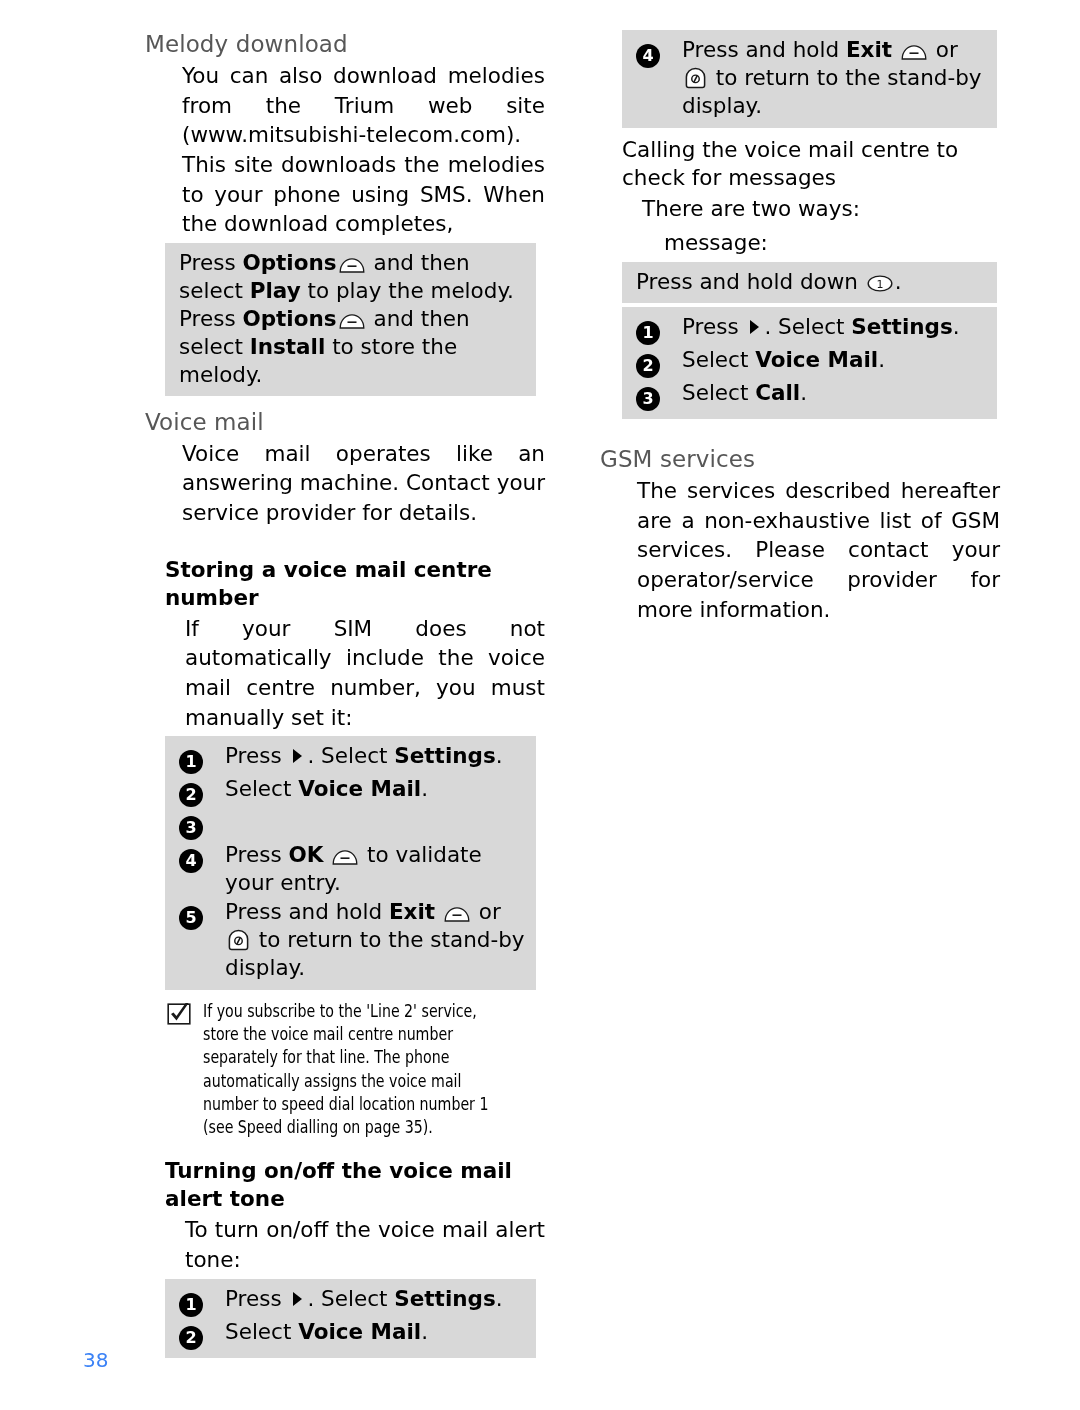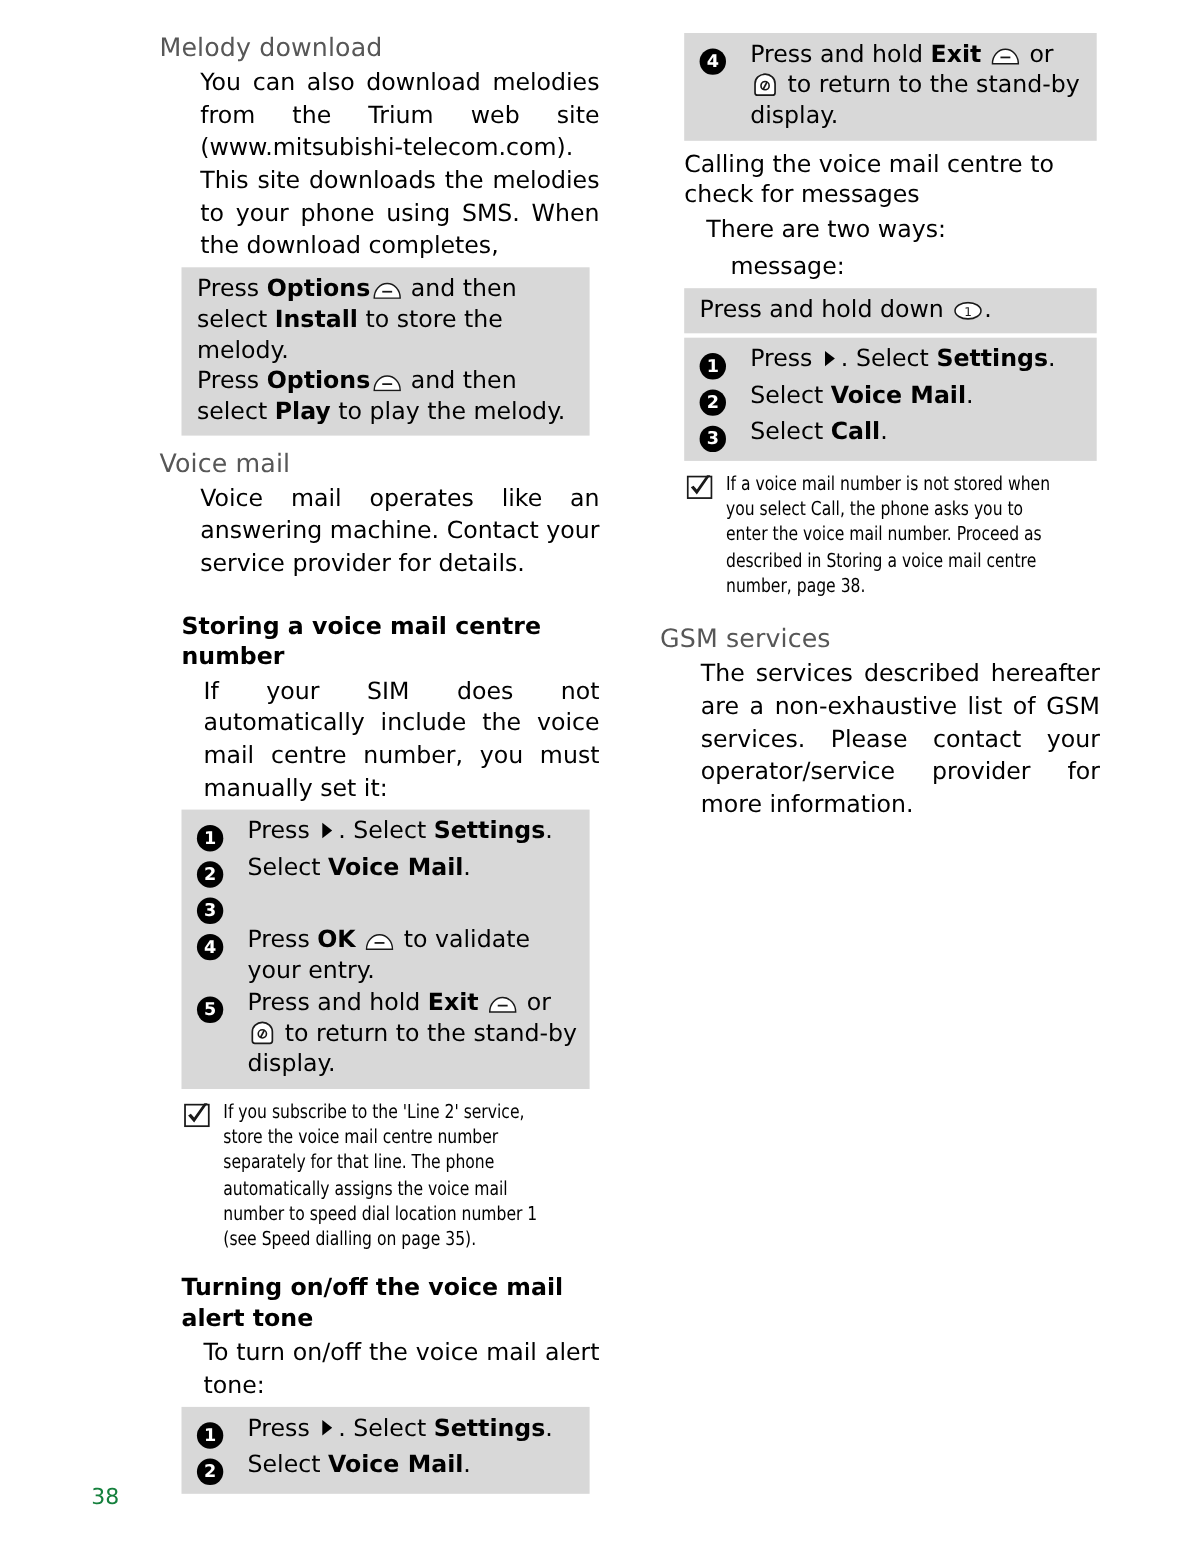--- a/index.html
+++ b/index.html
@@ -181,46 +181,46 @@
   }
 
   b, .b { font-weight: 700; }
 
   
   .page-num {
     position: absolute;
     left: 83px;
     top: 1348px;
     font-size: 20px;
-    color: #15803d;
+    color: #3b82f6;
   }
 </style>
 </head>
 <body>
 
 <div class="page">
 
   <div class="col col-left">
 
     <div class="h-section">Melody download</div>
 
     <div class="para ind1">You can also download melodies from the Trium web site (www.mitsubishi-telecom.com). This site downloads the melodies to your phone using SMS. When the download completes,</div>
 
     <div class="grey-box">
+      <div>
+        <span>Press </span><b>Options</b><span class="ico softkey"><svg viewBox="0 0 26 16" width="26" height="16">
+              <path d="M1.2 15 A11.8 13.2 0 0 1 24.8 15 Z" fill="#ffffff" stroke="#1a1a1a" stroke-width="1.3"></path>
+              <rect x="8.5" y="8.4" width="9" height="1.6" fill="#1a1a1a"></rect>
+            </svg></span><span> and then select </span><b>Play</b><span> to play the melody.</span>
+      </div>
       <div>
         <span>Press </span><b>Options</b><span class="ico softkey"><svg viewBox="0 0 26 16" width="26" height="16">
               <path d="M1.2 15 A11.8 13.2 0 0 1 24.8 15 Z" fill="#ffffff" stroke="#1a1a1a" stroke-width="1.3"></path>
               <rect x="8.5" y="8.4" width="9" height="1.6" fill="#1a1a1a"></rect>
             </svg></span><span> and then select </span><b>Install</b><span> to store the melody.</span>
-      </div>
-      <div>
-        <span>Press </span><b>Options</b><span class="ico softkey"><svg viewBox="0 0 26 16" width="26" height="16">
-              <path d="M1.2 15 A11.8 13.2 0 0 1 24.8 15 Z" fill="#ffffff" stroke="#1a1a1a" stroke-width="1.3"></path>
-              <rect x="8.5" y="8.4" width="9" height="1.6" fill="#1a1a1a"></rect>
-            </svg></span><span> and then select </span><b>Play</b><span> to play the melody.</span>
       </div>
     </div>
 
     <div style="height:8px"></div>
 
     <div class="h-section">Voice mail</div>
 
     <div class="para ind1">Voice mail operates like an answering machine. Contact your service provider for details.</div>
 
     <div class="gap-s"></div>
@@ -354,29 +354,20 @@
 
         <div class="step">
           <span class="step-num"><span class="numcircle">3</span></span>
           <span class="step-txt">Select <b>Call</b>.</span>
         </div>
 
       </div>
     </div>
 
 
-    <div class="note">
-      <span class="note-icon">
-        <svg class="checkbox-ico" viewBox="0 0 24 22" width="24" height="22">
-          <rect x="1.2" y="1.2" width="21.6" height="19.6" fill="#ffffff" stroke="#1a1a1a" stroke-width="1.6"></rect>
-          <path d="M4 11 L9.5 17.5 L22 -0.5 L19 -0.5 L9.5 13 L6.5 9.5 Z" fill="#1a1a1a"></path>
-        </svg>
-      </span>
-      <span class="note-body">If a voice mail number is not stored when you select Call, the phone asks you to enter the voice mail number. Proceed as described in Storing a voice mail centre number, page 38.</span>
-    </div>
 
     <div style="height:22px"></div>
 
     <div class="h-section">GSM services</div>
 
     <div class="para ind1">The services described hereafter are a non-exhaustive list of GSM services. Please contact your operator/service provider for more information.</div>
 
   </div>
 
   <div class="page-num">38</div>

